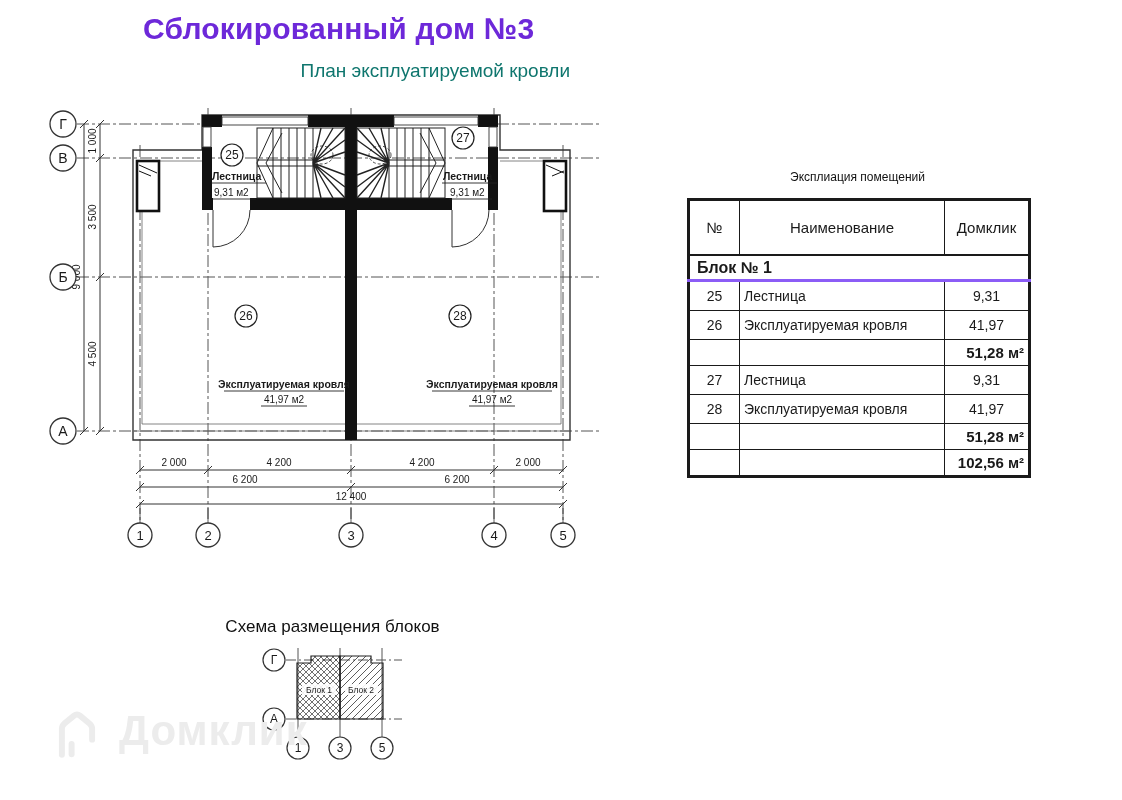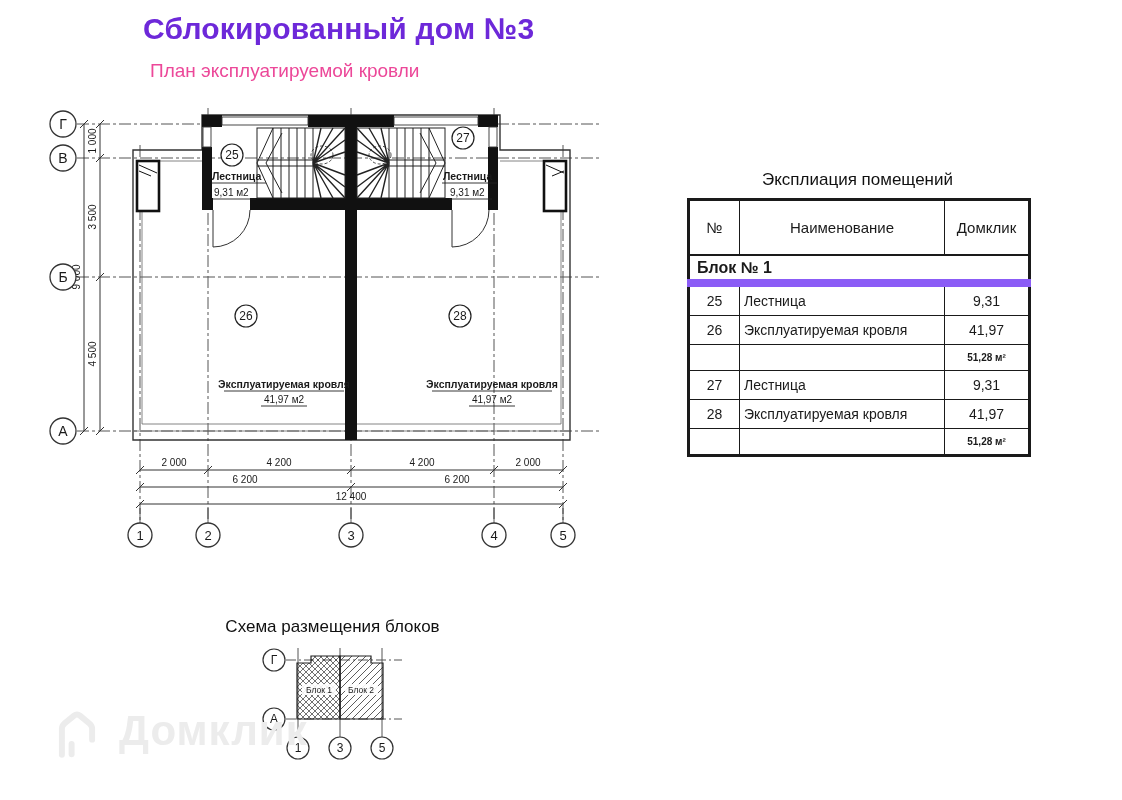--- a/index.html
+++ b/index.html
@@ -1,33 +1,33 @@
 <!DOCTYPE html>
 <html><head>
 <meta charset="utf-8">
 <style>
   html,body{margin:0;padding:0;background:#fff;}
   body{width:1122px;height:800px;position:relative;overflow:hidden;
        font-family:"Liberation Sans",sans-serif;color:#1a1a1a;}
   .abs{position:absolute;}
   
   #main-title{left:143px;top:12px;font-size:30px;font-weight:bold;letter-spacing:.2px;color:#6d28d9;}
-  #sub-title{left:150px;top:60px;width:420px;text-align:left;font-size:19px;color:#ec4899;}
+  #sub-title{left:150px;top:60px;width:420px;text-align:right;font-size:19px;color:#0f766e;}
   
-  #table-title{left:687px;top:170px;width:341px;text-align:center;font-size:17px;color:#111;}
+  #table-title{left:687px;top:170px;width:341px;text-align:center;font-size:12px;color:#111;}
   #expl-table{left:687px;top:198px;}
   table.expl{border-collapse:collapse;table-layout:fixed;width:341px;background:#fff;}
   table.expl td{border:1px solid #1a1a1a;font-size:14px;color:#1a1a1a;padding:0 4px;overflow:hidden;white-space:nowrap;}
   table.expl{border:3px solid #1a1a1a;}
   td.c{text-align:center;}
   td.l{text-align:left;padding-left:8px;}
   tr.hdr td{font-size:15px;height:53px;border-bottom:2px solid #1a1a1a;}
-  tr.block td{font-size:16px;font-weight:bold;height:23px;border-top:2px solid #1a1a1a;border-bottom:8px solid #8b5cf6;padding-left:7px;}
+  tr.block td{font-size:16px;font-weight:bold;height:23px;border-top:2px solid #1a1a1a;border-bottom:3px solid #8b5cf6;padding-left:7px;}
   tr.row td{height:28px;}
-  tr.sum td{height:25px;font-weight:bold;font-size:10px;}
+  tr.sum td{height:25px;font-weight:bold;font-size:15px;text-align:right;}
   
   #schematic-title{left:200px;top:617px;width:265px;text-align:center;font-size:17px;color:#111;}
   
   #watermark{left:50px;top:703px;display:flex;align-items:center;gap:15px;color:#ececec;}
   #watermark .wm-text{font-size:42px;font-weight:bold;letter-spacing:1px;line-height:1;}
   svg text{font-family:"Liberation Sans",sans-serif;fill:#1a1a1a;}
 </style>
 </head>
 <body>
 
@@ -238,20 +238,25 @@
     <tr class="row">
       <td class="c">28</td>
       <td class="l">Эксплуатируемая кровля</td>
       <td class="c">41,97</td>
     </tr>
     <tr class="sum">
       <td></td>
           <td></td>
       <td class="c">51,28 м²</td>
     </tr>
+    <tr class="sum">
+      <td style="height:22px"></td>
+          <td></td>
+      <td class="c">102,56 м²</td>
+    </tr>
   </tbody>
     </table>
 </div>
 
 <div class="abs" id="schematic-title">Схема размещения блоков</div>
 <svg class="abs" style="left:195px;top:600px;" width="290" height="180" viewBox="195 600 290 180">
   <defs>
     <pattern id="xh" width="6" height="6" patternUnits="userSpaceOnUse">
       <path d="M0,6 L6,0 M0,0 L6,6" stroke="#333" stroke-width="0.7"></path>
     </pattern>

